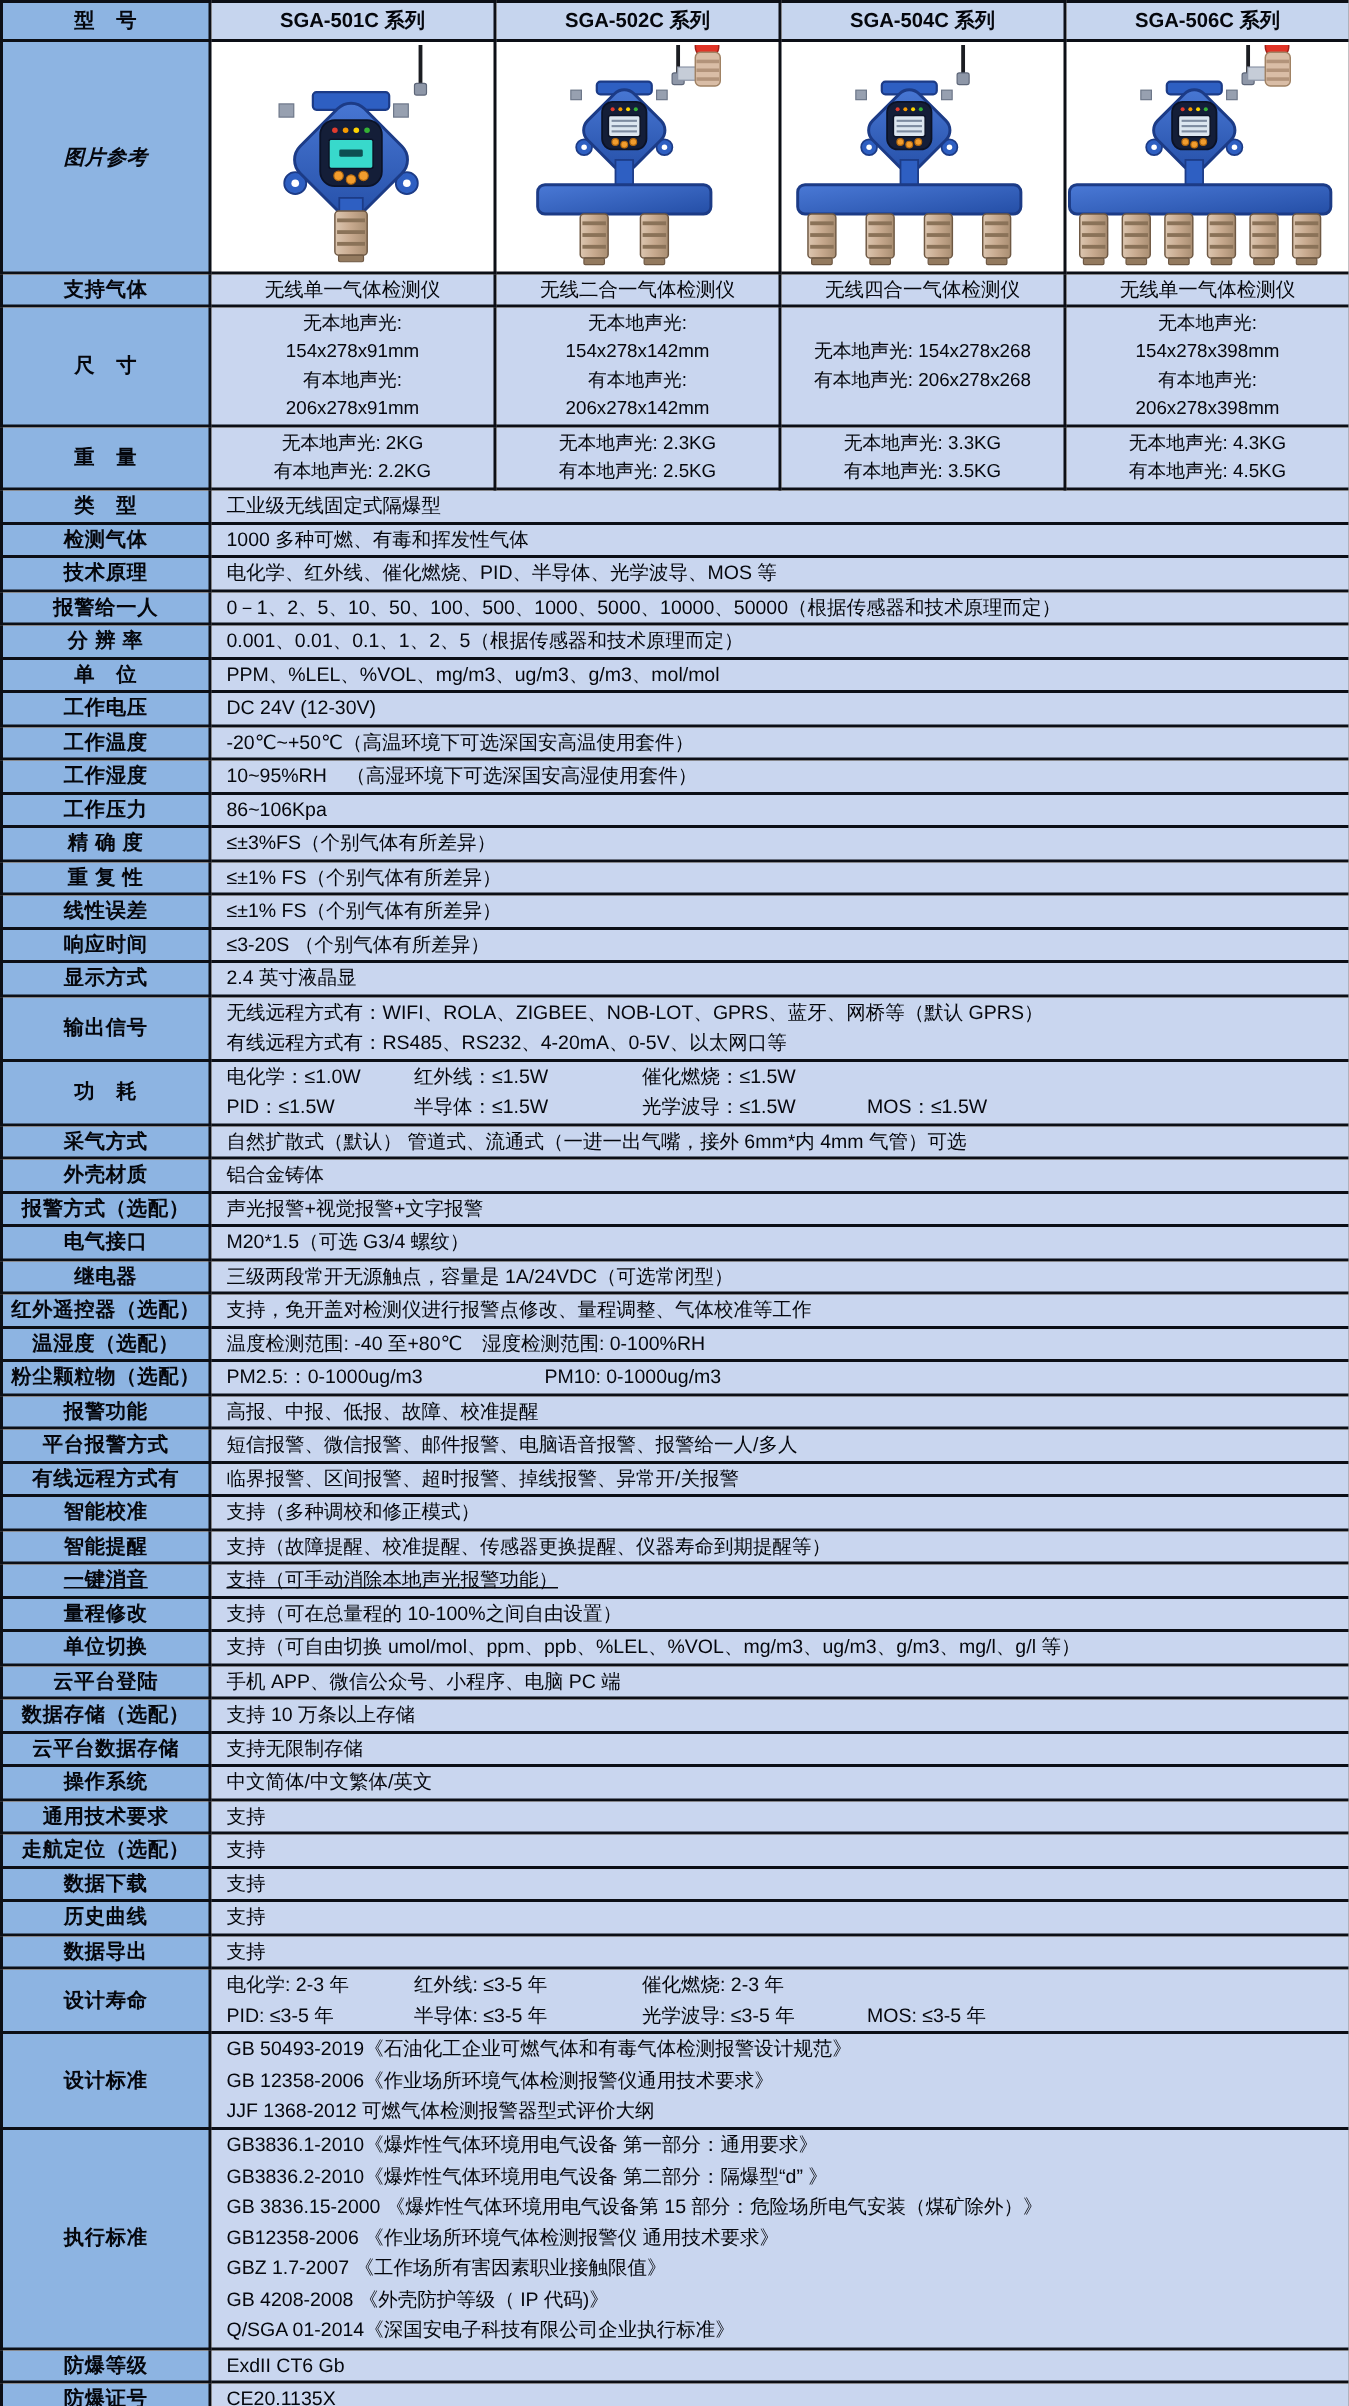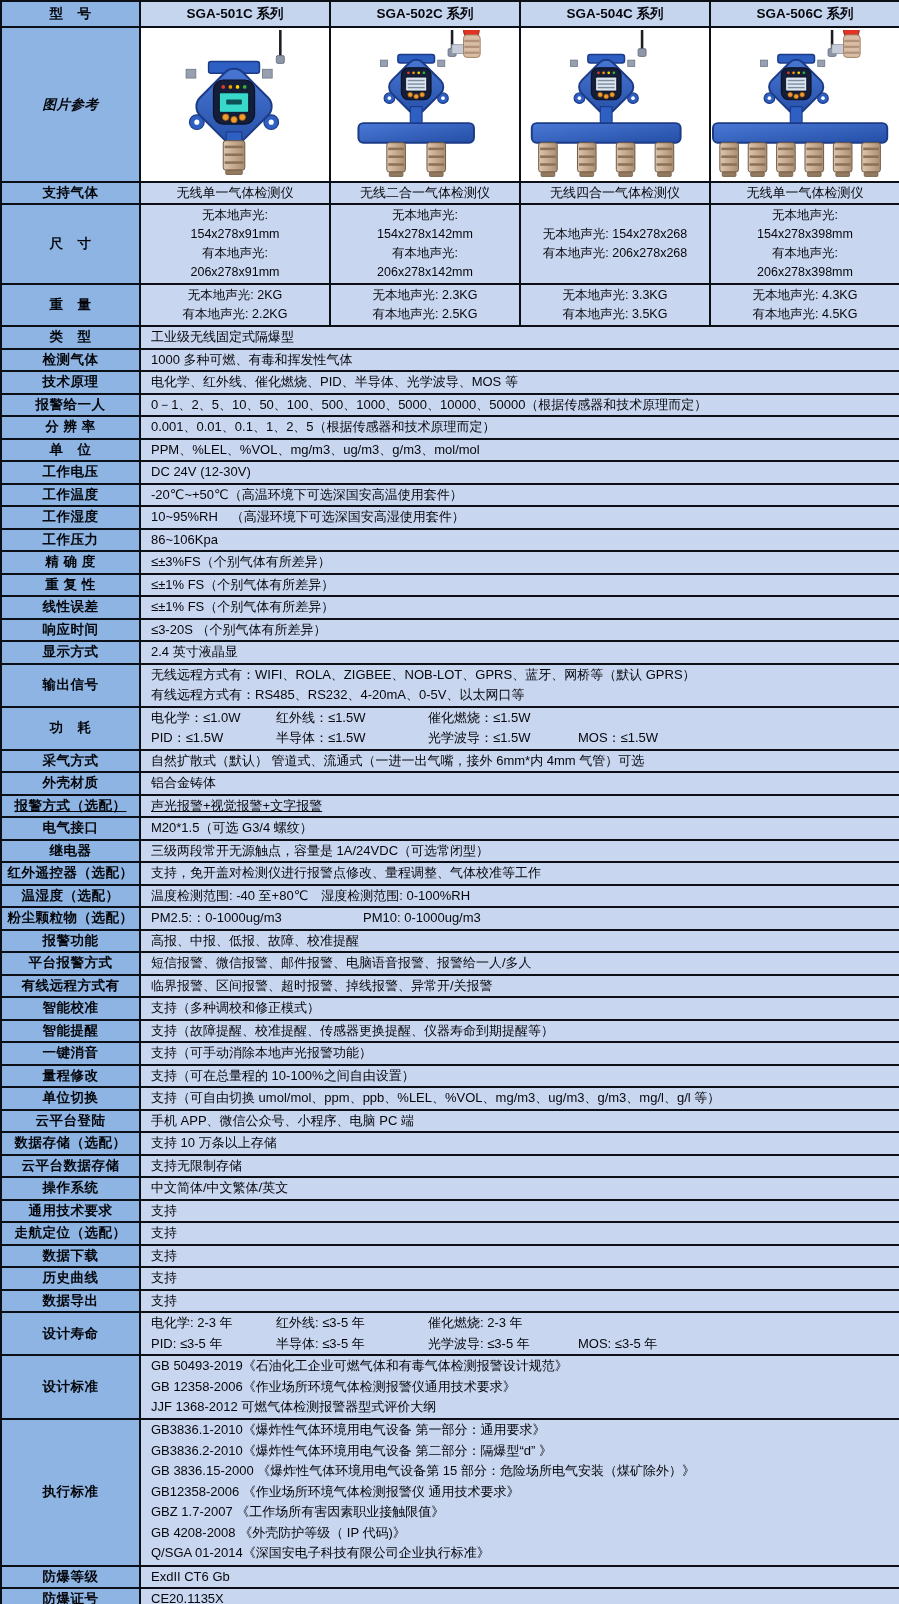--- a/index.html
+++ b/index.html
@@ -438,21 +438,21 @@
         <td class="val" colspan="4">
           <div class="ln">自然扩散式（默认） 管道式、流通式（一进一出气嘴，接外 6mm*内 4mm 气管）可选</div>
         </td>
       </tr>
       <tr style="height: 21px;">
         <td class="lbl">外壳材质</td>
         <td class="val" colspan="4">
           <div class="ln">铝合金铸体</div>
         </td>
       </tr>
-      <tr style="height: 21px; text-decoration: underline;">
+      <tr style="height: 21px;">
         <td class="lbl">报警方式（选配）</td>
         <td class="val" colspan="4">
           <div class="ln">声光报警+视觉报警+文字报警</div>
         </td>
       </tr>
       <tr style="height: 21px;">
         <td class="lbl">电气接口</td>
         <td class="val" colspan="4">
           <div class="ln">M20*1.5（可选 G3/4 螺纹）</div>
         </td>
@@ -504,21 +504,21 @@
         <td class="val" colspan="4">
           <div class="ln">支持（多种调校和修正模式）</div>
         </td>
       </tr>
       <tr style="height: 21px;">
         <td class="lbl">智能提醒</td>
         <td class="val" colspan="4">
           <div class="ln">支持（故障提醒、校准提醒、传感器更换提醒、仪器寿命到期提醒等）</div>
         </td>
       </tr>
-      <tr style="height: 21px;">
+      <tr style="height: 21px; text-decoration: underline;">
         <td class="lbl">一键消音</td>
         <td class="val" colspan="4">
           <div class="ln">支持（可手动消除本地声光报警功能）</div>
         </td>
       </tr>
       <tr style="height: 21px;">
         <td class="lbl">量程修改</td>
         <td class="val" colspan="4">
           <div class="ln">支持（可在总量程的 10-100%之间自由设置）</div>
         </td>

